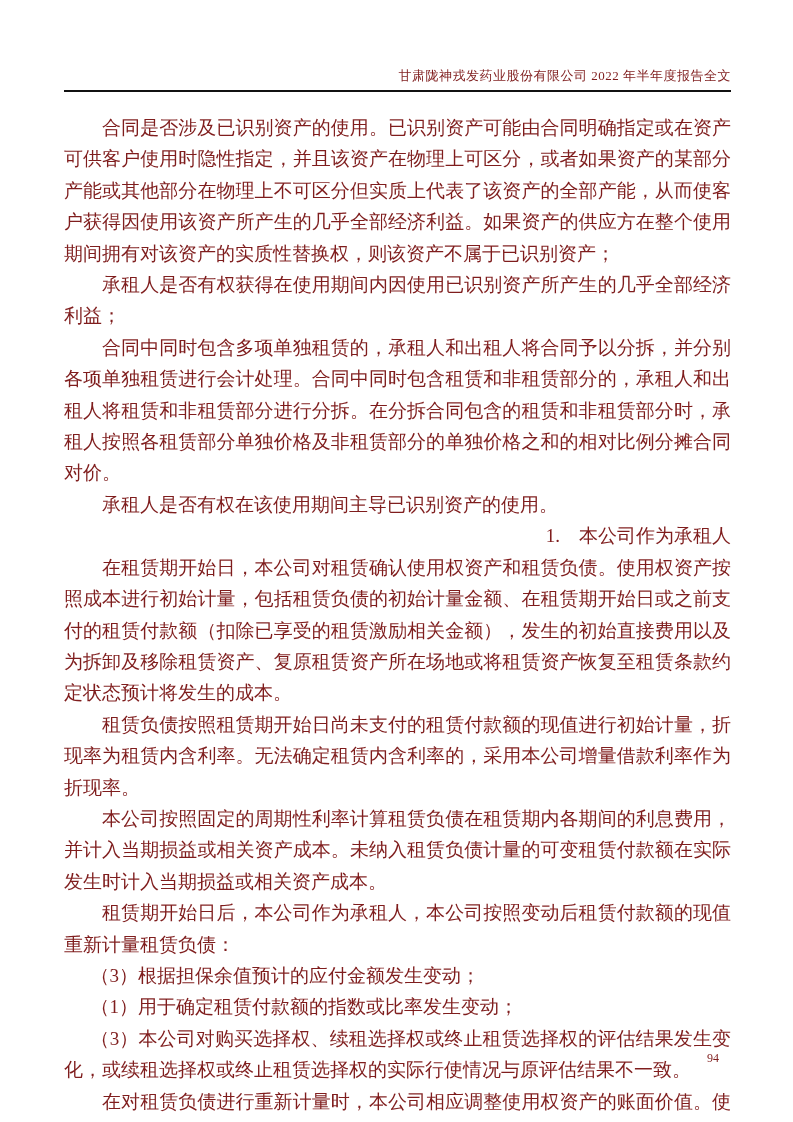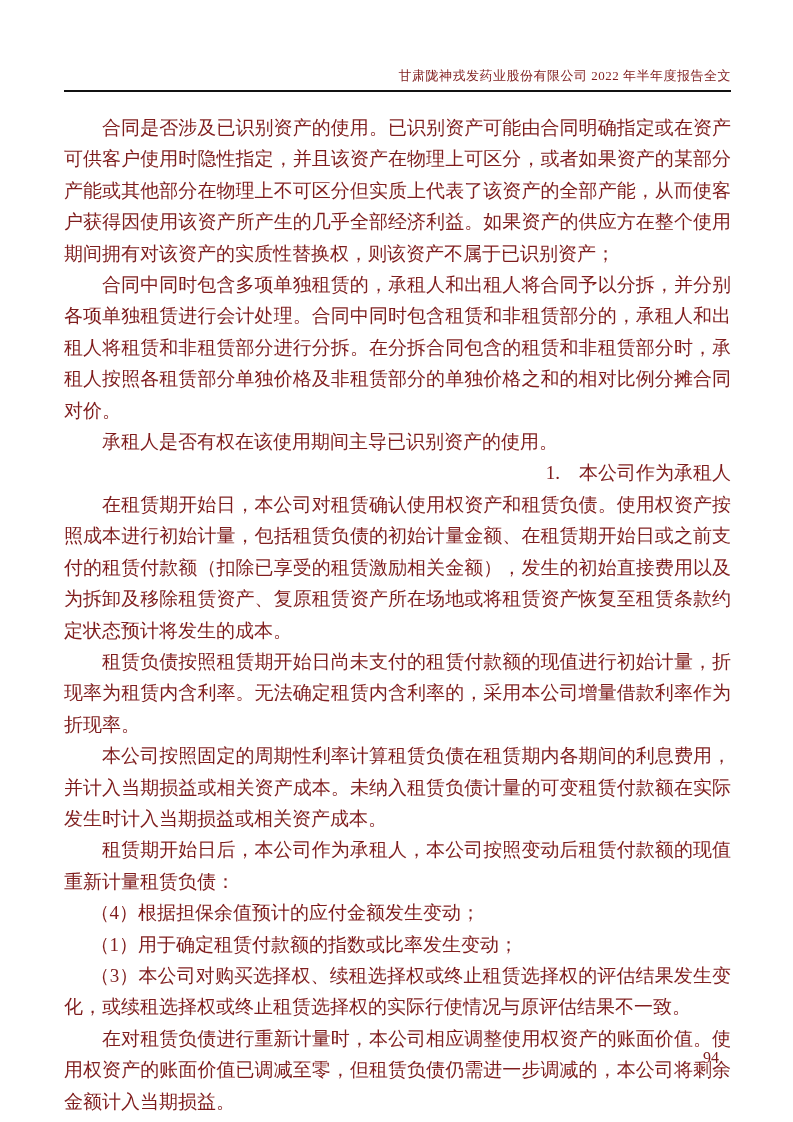--- a/index.html
+++ b/index.html
@@ -52,43 +52,44 @@
     text-indent: 1.4em;
   }
   .para.heading {
     text-align: right;
     white-space: pre-wrap;
   }
   .page-number {
     position: absolute;
     top: 1034px;
     right: 74px;
-    font-size: 16px;
+    font-size: 12px;
     line-height: 16px;
   }
 </style>
 </head>
 <body>
 
 <div class="page">
 
   <div class="header">
     <span class="header-title">甘肃陇神戎发药业股份有限公司 2022 年半年度报告全文</span>
   </div>
 
   <div class="content">
     <p class="para">合同是否涉及已识别资产的使用。已识别资产可能由合同明确指定或在资产可供客户使用时隐性指定，并且该资产在物理上可区分，或者如果资产的某部分产能或其他部分在物理上不可区分但实质上代表了该资产的全部产能，从而使客户获得因使用该资产所产生的几乎全部经济利益。如果资产的供应方在整个使用期间拥有对该资产的实质性替换权，则该资产不属于已识别资产；</p>
+    <p class="para">承租人是否有权获得在使用期间内因使用已识别资产所产生的几乎全部经济利益；</p>
     <p class="para">合同中同时包含多项单独租赁的，承租人和出租人将合同予以分拆，并分别各项单独租赁进行会计处理。合同中同时包含租赁和非租赁部分的，承租人和出租人将租赁和非租赁部分进行分拆。在分拆合同包含的租赁和非租赁部分时，承租人按照各租赁部分单独价格及非租赁部分的单独价格之和的相对比例分摊合同对价。</p>
     <p class="para">承租人是否有权在该使用期间主导已识别资产的使用。</p>
     <p class="para heading">1.　本公司作为承租人</p>
     <p class="para">在租赁期开始日，本公司对租赁确认使用权资产和租赁负债。使用权资产按照成本进行初始计量，包括租赁负债的初始计量金额、在租赁期开始日或之前支付的租赁付款额（扣除已享受的租赁激励相关金额），发生的初始直接费用以及为拆卸及移除租赁资产、复原租赁资产所在场地或将租赁资产恢复至租赁条款约定状态预计将发生的成本。</p>
     <p class="para">租赁负债按照租赁期开始日尚未支付的租赁付款额的现值进行初始计量，折现率为租赁内含利率。无法确定租赁内含利率的，采用本公司增量借款利率作为折现率。</p>
     <p class="para">本公司按照固定的周期性利率计算租赁负债在租赁期内各期间的利息费用，并计入当期损益或相关资产成本。未纳入租赁负债计量的可变租赁付款额在实际发生时计入当期损益或相关资产成本。</p>
     <p class="para">租赁期开始日后，本公司作为承租人，本公司按照变动后租赁付款额的现值重新计量租赁负债：</p>
-    <p class="para list-item">（4）根据担保余值预计的应付金额发生变动；</p>
+    <p class="para list-item">（3）根据担保余值预计的应付金额发生变动；</p>
     <p class="para list-item">（1）用于确定租赁付款额的指数或比率发生变动；</p>
     <p class="para list-item">（3）本公司对购买选择权、续租选择权或终止租赁选择权的评估结果发生变化，或续租选择权或终止租赁选择权的实际行使情况与原评估结果不一致。</p>
     <p class="para">在对租赁负债进行重新计量时，本公司相应调整使用权资产的账面价值。使用权资产的账面价值已调减至零，但租赁负债仍需进一步调减的，本公司将剩余金额计入当期损益。</p>
   </div>
 
   <div class="page-number">94</div>
 
 </div>
 
 </body></html>

